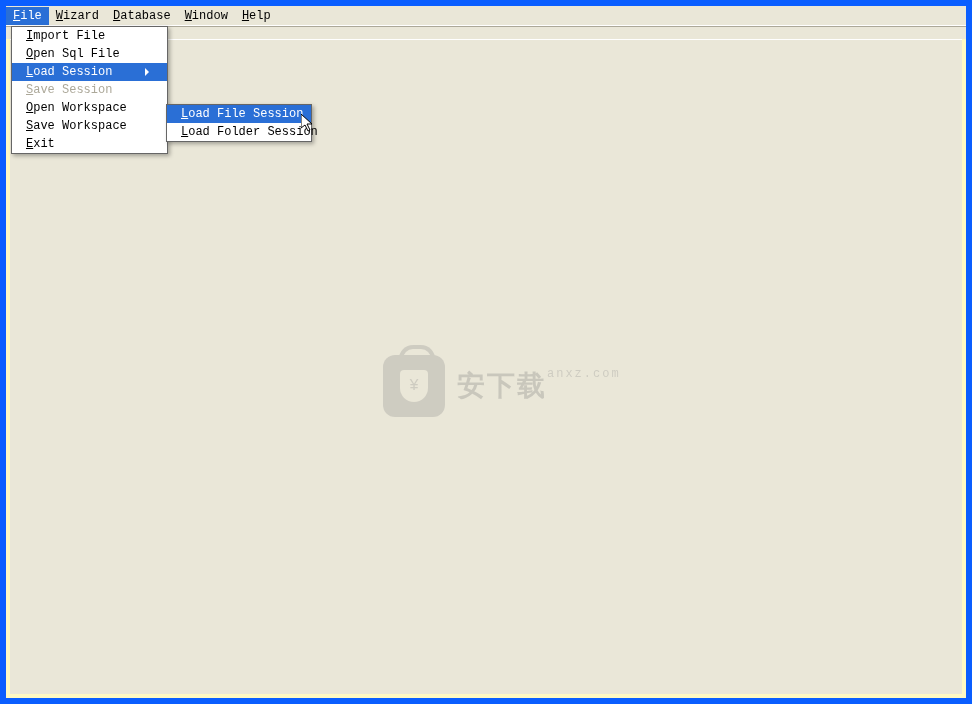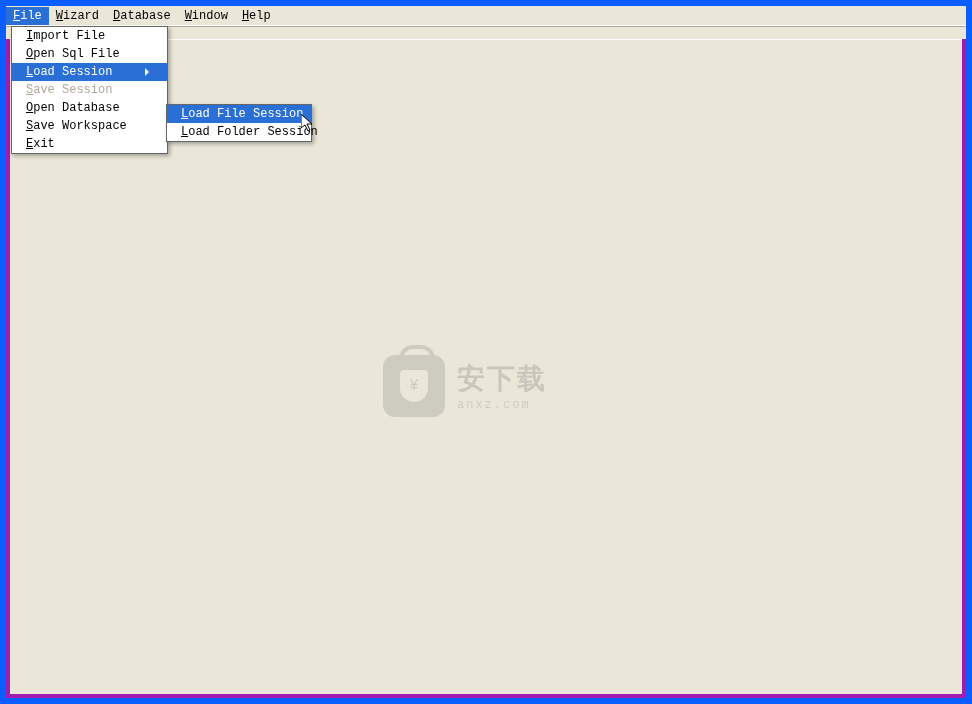--- a/index.html
+++ b/index.html
@@ -12,21 +12,21 @@
   position: relative;
   overflow: hidden;
 }
 .window-frame {
   position: absolute;
   top: 2px;
   left: 2px;
   right: 2px;
   bottom: 2px;
   border: 4px solid #0a5eff;
-  background: #a21caf;
+  background: #fef9c3;
 }
 .menubar {
   background: #eae7d8;
   height: 20px;
   display: flex;
   align-items: center;
   border-bottom: 1px solid #fff;
   position: relative;
 }
 .menubar-item {
@@ -147,21 +147,21 @@
   border-bottom:none;
   border-radius:14px 14px 0 0;
 }
 .wm-shield {
   width:28px; height:32px;
   background:#eae7d8;
   border-radius:4px 4px 14px 14px;
   display:flex; align-items:center; justify-content:center;
   color:#888; font-size:16px;
 }
-.wm-text { display:flex; flex-direction:column; }
+.wm-text { display:flex; flex-direction:row; }
 .wm-cn { font-size:28px; font-weight:bold; color:#777; letter-spacing:2px; }
 .wm-en { font-size:12px; color:#888; letter-spacing:2px; }
 </style>
 </head>
 <body>
 
 <div class="window-frame">
 
   <div class="menubar">
     <div class="menubar-item active">
@@ -203,21 +203,21 @@
       <span class="ilabel">Open Sql File</span>
     </div>
     <div class="dropdown-item highlighted">
       <span class="ilabel">Load Session</span>
       <span class="submenu-arrow"></span>
     </div>
     <div class="dropdown-item disabled">
       <span class="ilabel">Save Session</span>
     </div>
     <div class="dropdown-item">
-      <span class="ilabel">Open Database</span>
+      <span class="ilabel">Open Workspace</span>
     </div>
     <div class="dropdown-item">
       <span class="ilabel">Save Workspace</span>
     </div>
     <div class="dropdown-item">
       <span class="ilabel">Exit</span>
     </div>
   </div>
 
   <div class="submenu">

